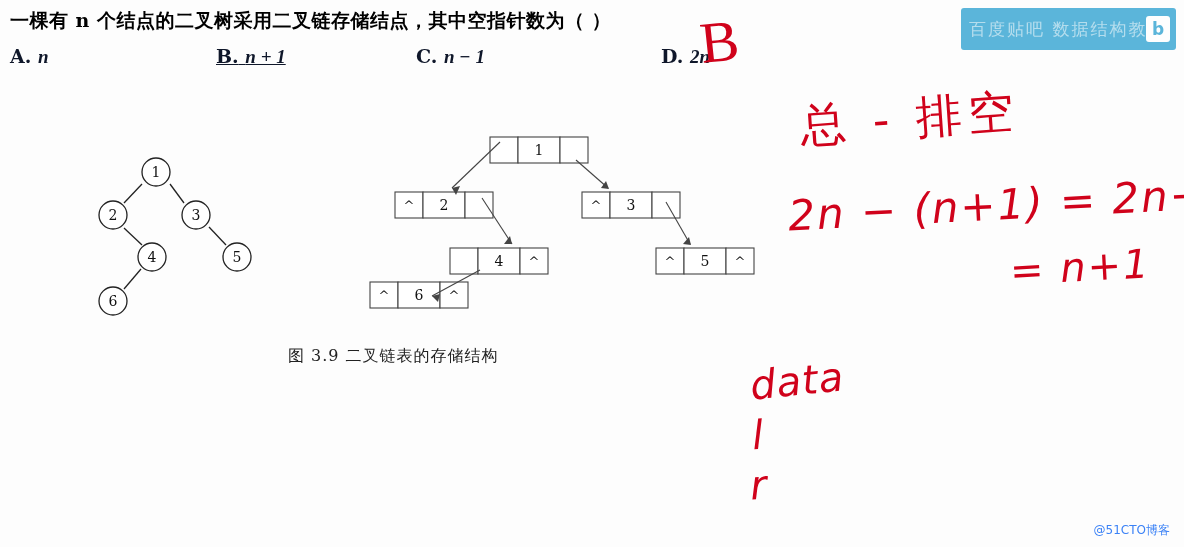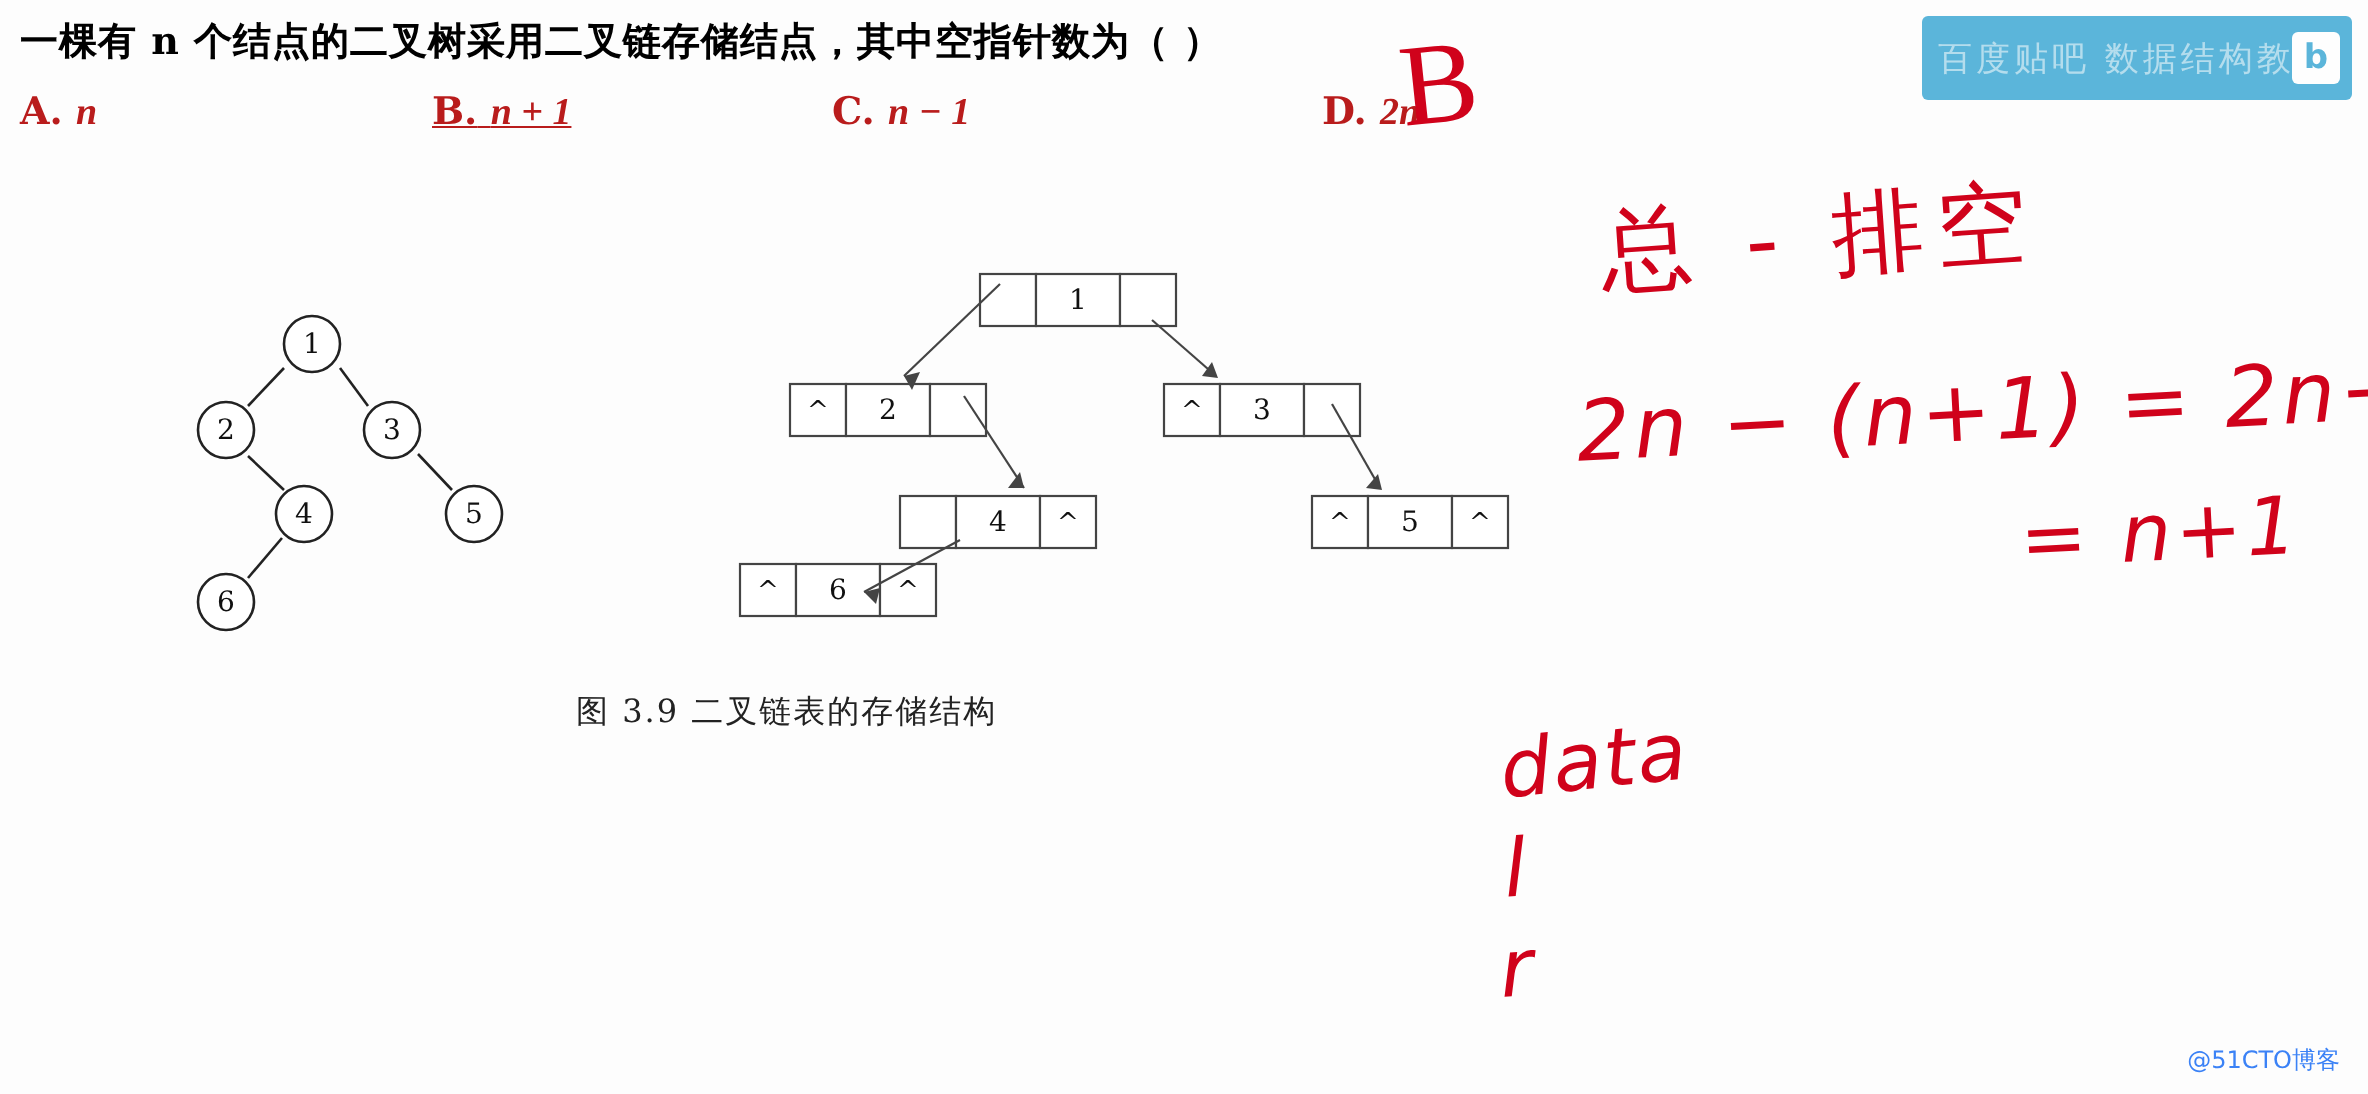--- a/index.html
+++ b/index.html
@@ -27,21 +27,21 @@
     letter-spacing: 0.5px;
     color: #000000;
     white-space: nowrap;
     font-family: "DejaVu Serif", serif;
     font-weight: 600;
   }
   .opt {
     position: absolute;
     top: 45px;
     font-size: 19px;
-    color: #b91c1c;
+    color: #0f172a;
     white-space: nowrap;
     font-family: "DejaVu Serif", serif;
     font-weight: 600;
   }
   .opt .it {
     font-style: italic;
     font-family: "Liberation Serif", serif;
   }
   #opt-a { left: 10px; }
   #opt-b { left: 216px; text-decoration: underline; }

